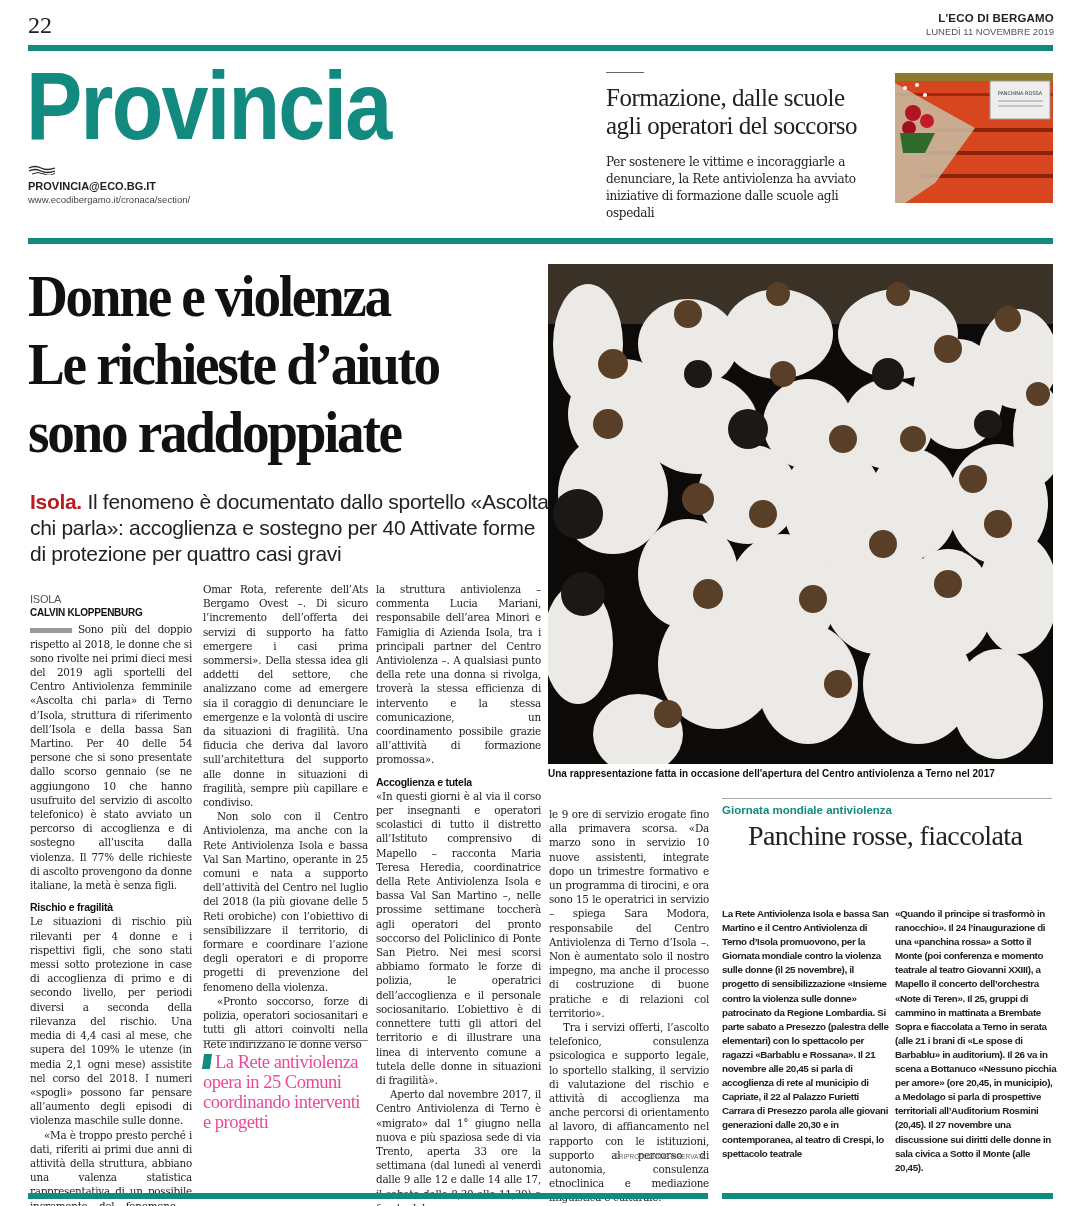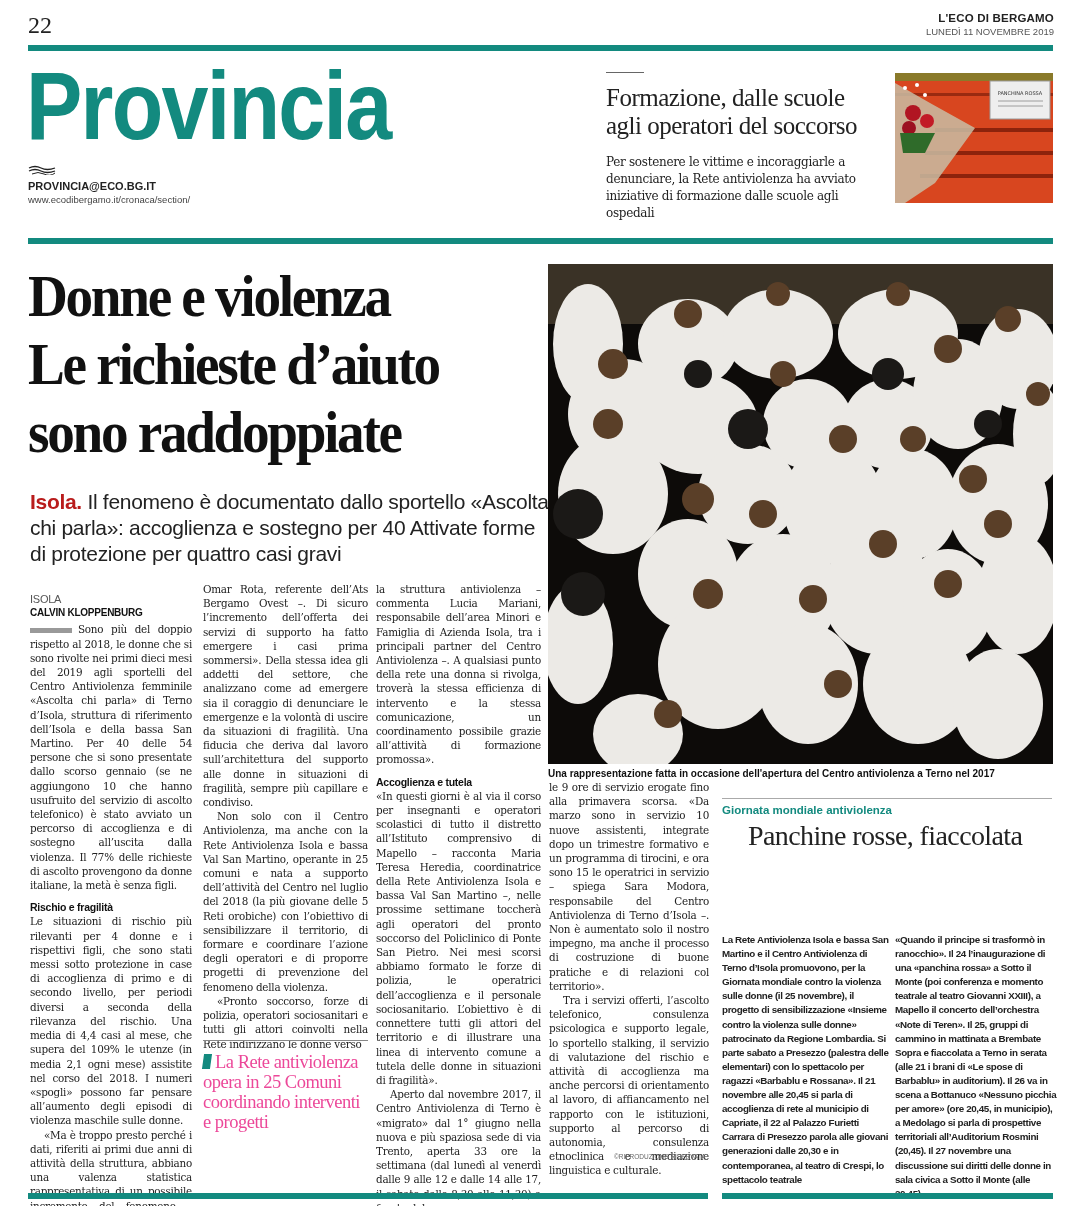--- a/index.html
+++ b/index.html
@@ -43,21 +43,21 @@
 
   .pullquote-rule { left: 203px; top: 1040px; width: 165px; height: 1px; background: #888; }
   .pullquote { left: 203px; top: 1052px; width: 168px; font-family: "Liberation Serif", serif; font-size: 18.5px; line-height: 20px; color: #ec4899; letter-spacing: -0.5px; }
   .pq-marker { display: inline-block; width: 8px; height: 15px; background: #138a7f; margin-right: 4px; vertical-align: -1px; transform: skewX(-8deg); }
 
   .copyright { left: 614px; top: 1153px; font-family: "Liberation Sans", sans-serif; font-size: 6.5px; color: #666; }
 
   .side-rule { left: 722px; top: 798px; width: 330px; height: 1px; background: #aaa; }
   .side-kicker { left: 722px; top: 804px; font-family: "Liberation Sans", sans-serif; font-weight: bold; font-size: 11.5px; color: #138a7f; }
   .side-title { left: 748px; top: 820px; width: 340px; font-family: "Liberation Serif", serif; font-size: 28px; line-height: 32px; color: #222; letter-spacing: -0.6px; }
-  .side-col { position: absolute; font-family: "Liberation Sans", sans-serif; font-weight: bold; font-size: 9.8px; line-height: 14.1px; color: #222; letter-spacing: -0.35px; margin-top: 26px; }
+  .side-col { position: absolute; font-family: "Liberation Sans", sans-serif; font-weight: bold; font-size: 9.8px; line-height: 14.1px; color: #222; letter-spacing: -0.35px; }
 </style>
 </head>
 <body>
 
 <div class="abs page-num">22</div>
 <div class="abs masthead">
   <div class="paper">L'ECO DI BERGAMO</div>
   <div class="date">LUNEDÌ 11 NOVEMBRE 2019</div>
 </div>
 <div class="teal-bar" style="left:28px; top:45px; width:1025px;"></div>
@@ -199,21 +199,21 @@
 <div class="abs pullquote-rule"></div>
 <div class="abs pullquote"><span class="pq-marker"></span><span>La Rete antiviolenza opera in 25 Comuni coordinando interventi e progetti</span></div>
 
 <div class="col" style="left:376px; top:582px; width:165px;">
   <p class="noindent">la struttura antiviolenza – commenta Lucia Mariani, responsabile dell’area Minori e Famiglia di Azienda Isola, tra i principali partner del Centro Antiviolenza –. A qualsiasi punto della rete una donna si rivolga, troverà la stessa efficienza di intervento e la stessa comunicazione, un coordinamento possibile grazie all’attività di formazione promossa».</p>
   <div class="subhdr">Accoglienza e tutela</div>
   <p class="noindent">«In questi giorni è al via il corso per insegnanti e operatori scolastici di tutto il distretto all’Istituto comprensivo di Mapello – racconta Maria Teresa Heredia, coordinatrice della Rete Antiviolenza Isola e bassa Val San Martino –, nelle prossime settimane toccherà agli operatori del pronto soccorso del Policlinico di Ponte San Pietro. Nei mesi scorsi abbiamo formato le forze di polizia, le operatrici dell’accoglienza e il personale sociosanitario. L’obiettivo è di connettere tutti gli attori del territorio e di illustrare una linea di intervento comune a tutela delle donne in situazioni di fragilità».</p>
   <p>Aperto dal novembre 2017, il Centro Antiviolenza di Terno è «migrato» dal 1° giugno nella nuova e più spaziosa sede di via Trento, aperta 33 ore la settimana (dal lunedì al venerdì dalle 9 alle 12 e dalle 14 alle 17, il sabato dalle 8,30 alle 11,30) a fronte del-</p>
 </div>
 
-<div class="col" style="left:549px; top:780px; width:160px;">
+<div class="col" style="left:549px; top:807px; width:160px;">
   <p class="noindent">le 9 ore di servizio erogate fino alla primavera scorsa. «Da marzo sono in servizio 10 nuove assistenti, integrate dopo un trimestre formativo e un programma di tirocini, e ora sono 15 le operatrici in servizio – spiega Sara Modora, responsabile del Centro Antiviolenza di Terno d’Isola –. Non è aumentato solo il nostro impegno, ma anche il processo di costruzione di buone pratiche e di relazioni col territorio».</p>
   <p>Tra i servizi offerti, l’ascolto telefonico, consulenza psicologica e supporto legale, lo sportello stalking, il servizio di valutazione del rischio e attività di accoglienza ma anche percorsi di orientamento al lavoro, di affiancamento nel rapporto con le istituzioni, supporto al percorso di autonomia, consulenza etnoclinica e mediazione linguistica e culturale.</p>
 </div>
 <div class="abs copyright">©RIPRODUZIONE RISERVATA</div>
 
 <div class="abs side-rule"></div>
 <div class="abs side-kicker">Giornata mondiale antiviolenza</div>
 <div class="abs side-title">
   <div>Panchine rosse, fiaccolata</div>
 </div>

